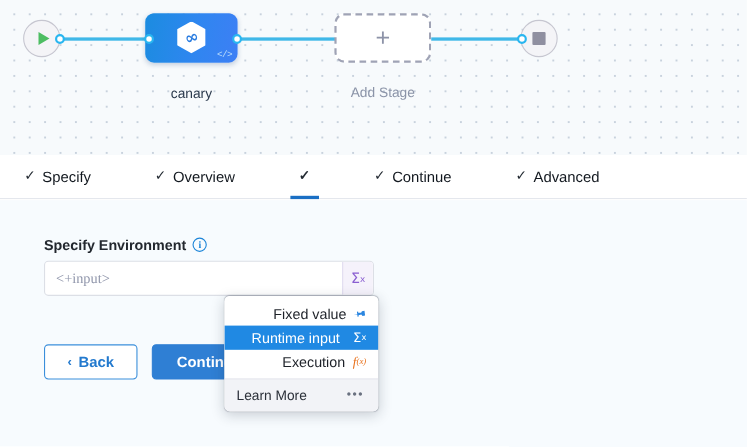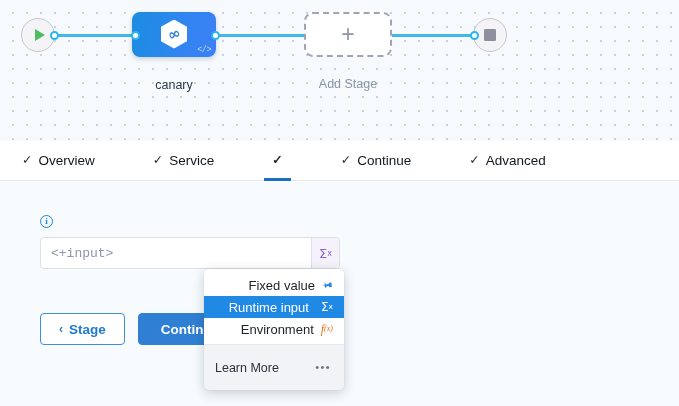--- a/index.html
+++ b/index.html
@@ -243,21 +243,21 @@
     border-radius: 4px;
     background: #ffffff;
     overflow: hidden;
   }
   .input-field {
     flex: 1;
     border: none;
     outline: none;
     padding: 0 10px;
     font-size: 13px;
-    font-family: Liberation Mono, monospace;
+    font-family: Liberation Serif, serif;
     color: #6a6f85;
     background: transparent;
   }
   .input-field::placeholder { color: #9096ab; }
   .expr-btn {
     width: 28px;
     display: flex;
     align-items: center;
     justify-content: center;
     background: #f5f2fb;
@@ -332,21 +332,21 @@
   }
   .dd-ico { display: inline-flex; align-items: center; line-height: 1; }
   .ico-pin  { color: #2b86e0; font-size: 12px; transform: rotate(38deg); }
   .dd-item.selected .ico-sigma { color: #ffffff; }
   .ico-sigma { color: #2b86e0; font-size: 12px; font-family: "DejaVu Sans", sans-serif; }
   .ico-sigma .sup { font-size: 7.5px; vertical-align: super; }
   .ico-fx { color: #e8701a; font-size: 12px; font-family: "Liberation Serif", serif; font-style: italic; }
   .ico-fx .sub { font-size: 8px; }
 
   .dd-footer {
-    height: 46px;
+    height: 30px;
     background: #f2f3f7;
     border-top: 1px solid #e6e8ee;
     display: flex;
     align-items: center;
     justify-content: space-between;
     padding: 0 13px 0 11px;
     font-size: 12.5px;
     color: #2c313a;
     cursor: pointer;
   }
@@ -394,57 +394,58 @@
 
       <div class="node-label label-canary">canary</div>
       <div class="node-label label-add">Add Stage</div>
 
     </div>
   </div>
 
   <div class="tabbar">
     <div class="tab">
       <span class="check">✓</span>
-      <span>Overview</span>
+      <span>Specify</span>
     </div>
     <div class="tab">
       <span class="check">✓</span>
-      <span>Service</span>
+      <span>Overview</span>
     </div>
     <div class="tab active">
       <span class="check">✓</span>
     </div>
     <div class="tab">
       <span class="check">✓</span>
       <span>Continue</span>
     </div>
     <div class="tab">
       <span class="check">✓</span>
       <span>Advanced</span>
     </div>
   </div>
 
   <div class="content"></div>
 
   <div class="field-label">
+    <span>Specify Environment</span>
     <span class="info-icon">i</span>
   </div>
 
   <div class="input-wrap">
     <input class="input-field" type="text" placeholder="&lt;+input&gt;" style="">
     <div class="expr-btn">
       <span>Σ</span>
         <span class="sup">x</span>
     </div>
   </div>
 
   <div class="btn-row">
     <div class="btn btn-back">
       <span class="chev">‹</span>
-      <span>Stage</span>
+      <span>Back</span>
     </div>
     <div class="btn btn-continue">
       <span>Continue</span>
     </div>
   </div>
 
   <div class="dropdown">
     <div class="dd-list">
 
       <div class="dd-item">
@@ -458,21 +459,21 @@
 
       <div class="dd-item selected">
         <span>Runtime input</span>
         <span class="dd-ico ico-sigma">
             <span>Σ</span>
             <span class="sup">x</span>
           </span>
       </div>
 
       <div class="dd-item">
-        <span>Environment</span>
+        <span>Execution</span>
         <span class="dd-ico ico-fx">
             <span>f</span>
             <span class="sub">(x)</span>
           </span>
       </div>
 
     </div>
     <div class="dd-footer">
       <span>Learn More</span>
       <span class="dots">•••</span>

